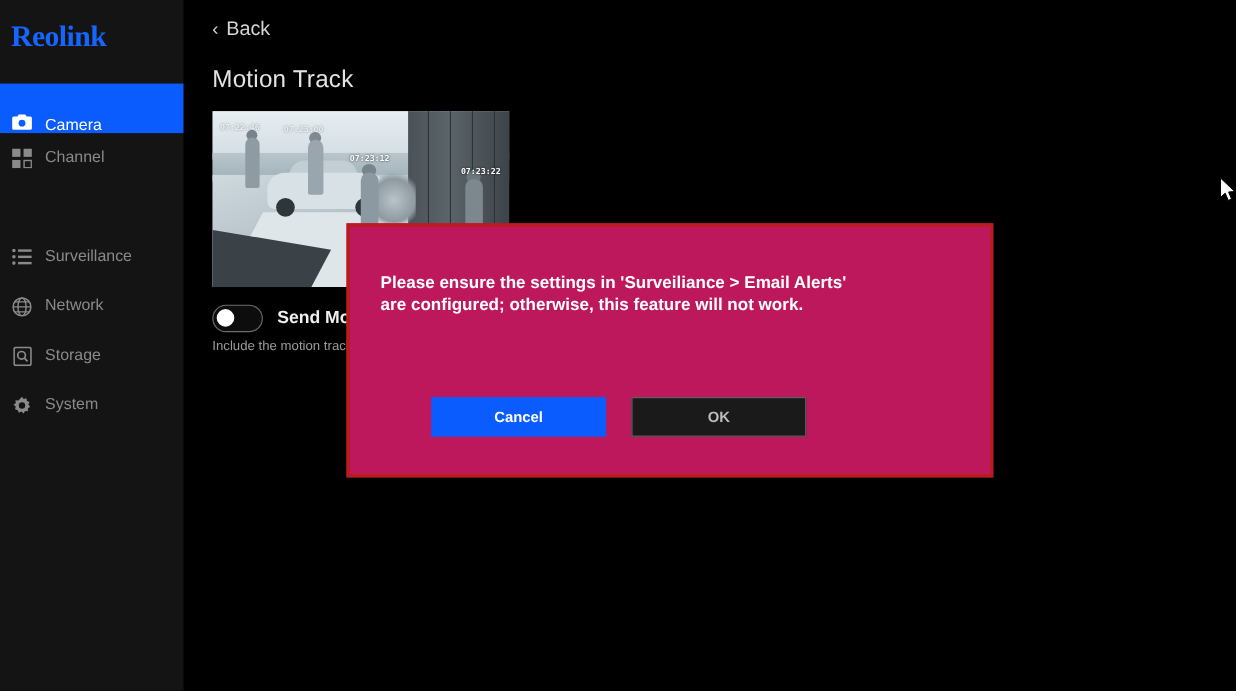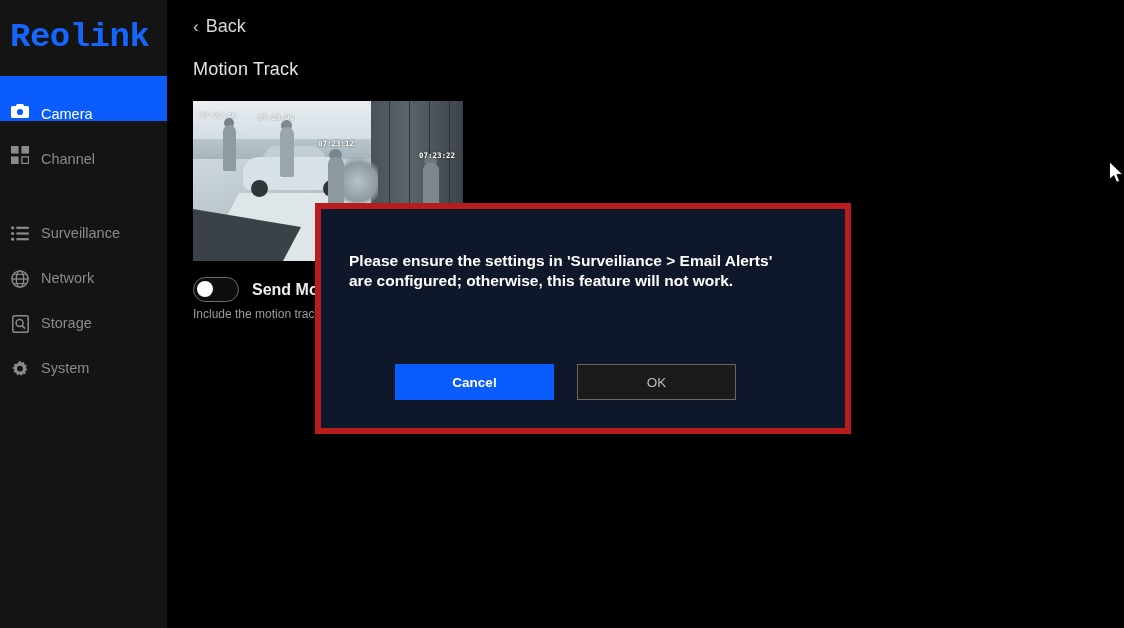--- a/index.html
+++ b/index.html
@@ -12,23 +12,23 @@
   }
 
   
   #sidebar{
     position:absolute; left:0; top:0;
     width:167px; height:628px;
     background:#141414;
   }
   #logo{
     position:absolute; left:10px; top:18px;
-    font-size:34px; font-weight:bold; letter-spacing:-0.5px;
+    font-size:27px; font-weight:bold; letter-spacing:-0.5px;
     color:#1566ff;
-    font-family:Liberation Mono, monospace;
+    font-family:Liberation Serif, serif;
   }
   .nav-item{
     position:absolute; left:0; width:167px; height:45px;
     display:flex; align-items:center;
     padding-left:9px;
     color:#8a8a8a; font-size:14.5px;
   }
   .nav-item.active{ background:#0b5cff; color:#ffffff;align-items:flex-end; }
   .nav-ico{
     width:22px; height:22px; margin-right:10px;
@@ -50,21 +50,21 @@
     width:957px; height:628px; background:#000;
   }
   #back-row{
     position:absolute; left:26px; top:16px;
     display:flex; align-items:center; gap:7px;
     color:#d6d6d6; font-size:18px;
   }
   #back-chevron{ font-size:17px; color:#cfcfcf; line-height:1; }
   #page-title{
     position:absolute; left:26px; top:59px;
-    color:#e3e3e3; font-size:18px; letter-spacing:0.2px;
+    color:#e3e3e3; font-size:22px; letter-spacing:0.2px;
   }
 
   
   #thumb{
     position:absolute; left:26px; top:101px;
     width:270px; height:160px;
     overflow:hidden;
     background:#20262b;
   }
   #thumb .sky{
@@ -152,40 +152,40 @@
   }
   #toggle-label{ color:#efefef; font-size:16px; font-weight:bold; white-space:nowrap;}
   #toggle-desc{
     position:absolute; left:26px; top:307px;
     color:#9b9b9b; font-size:12px; white-space:nowrap;
   }
 
   
   #modal{
     position:absolute; left:315px; top:203px;
-    width:536px; height:231px;
-    background:#0f172a;
-    border:6px solid #b91c1c;
+    width:588px; height:231px;
+    background:#be185d;
+    border:3px solid #b91c1c;
   }
   #modal-msg{
     position:absolute; left:28px; top:42px;
     width:430px;
     color:#ffffff; font-size:15.5px; font-weight:bold; line-height:1.32;
   }
   #modal-buttons{
     position:absolute; left:0; top:155px; width:492px;
     display:flex; gap:23px; padding-left:74px;
   }
   .btn{
     width:159px; height:36px;
     display:flex; align-items:center; justify-content:center;
     font-size:13.5px; font-weight:bold;
   }
   #btn-cancel{ background:#0b5cff; color:#ffffff; border:none; }
-  #btn-ok{ background:#1a1a1a; color:#bdbdbd; border:1px solid #666666; font-weight:normal;}
+  #btn-ok{ background:#1a1a1a; color:#bdbdbd; border:1px solid #666666; font-weight:bold;}
 
   
   #cursor{ position:absolute; left:1109px; top:161px; }
 </style>
 </head>
 <body>
 
 <div id="sidebar">
 
   <div id="logo">Reolink</div>
@@ -193,21 +193,21 @@
   <div class="nav-item active" style="top:76px;">
     <span class="nav-ico">
       <svg width="19" height="17" viewBox="0 0 19 17">
         <path d="M1.5 4h3.3l1.2-2h6l1.2 2h3.3a1.5 1.5 0 0 1 1.5 1.5v9A1.5 1.5 0 0 1 16.5 16h-15A1.5 1.5 0 0 1 0 14.5v-9A1.5 1.5 0 0 1 1.5 4z" fill="#ffffff"></path>
         <circle cx="9" cy="10" r="3.1" fill="#0b5cff"></circle>
       </svg>
     </span>
     <span class="nav-lbl">Camera</span>
   </div>
 
-  <div class="nav-item" style="top:121px;align-items:flex-end;">
+  <div class="nav-item" style="top:121px;">
     <span class="nav-ico">
       <svg width="18" height="18" viewBox="0 0 18 18">
         <rect x="0" y="0" width="7.6" height="7.6" fill="#8a8a8a"></rect>
         <rect x="10.4" y="0" width="7.6" height="7.6" fill="#8a8a8a"></rect>
         <rect x="0" y="10.4" width="7.6" height="7.6" fill="#8a8a8a"></rect>
         <rect x="10.9" y="10.9" width="6.6" height="6.6" fill="none" stroke="#8a8a8a" stroke-width="1.3"></rect>
       </svg>
     </span>
     <span class="nav-lbl">Channel</span>
   </div>

